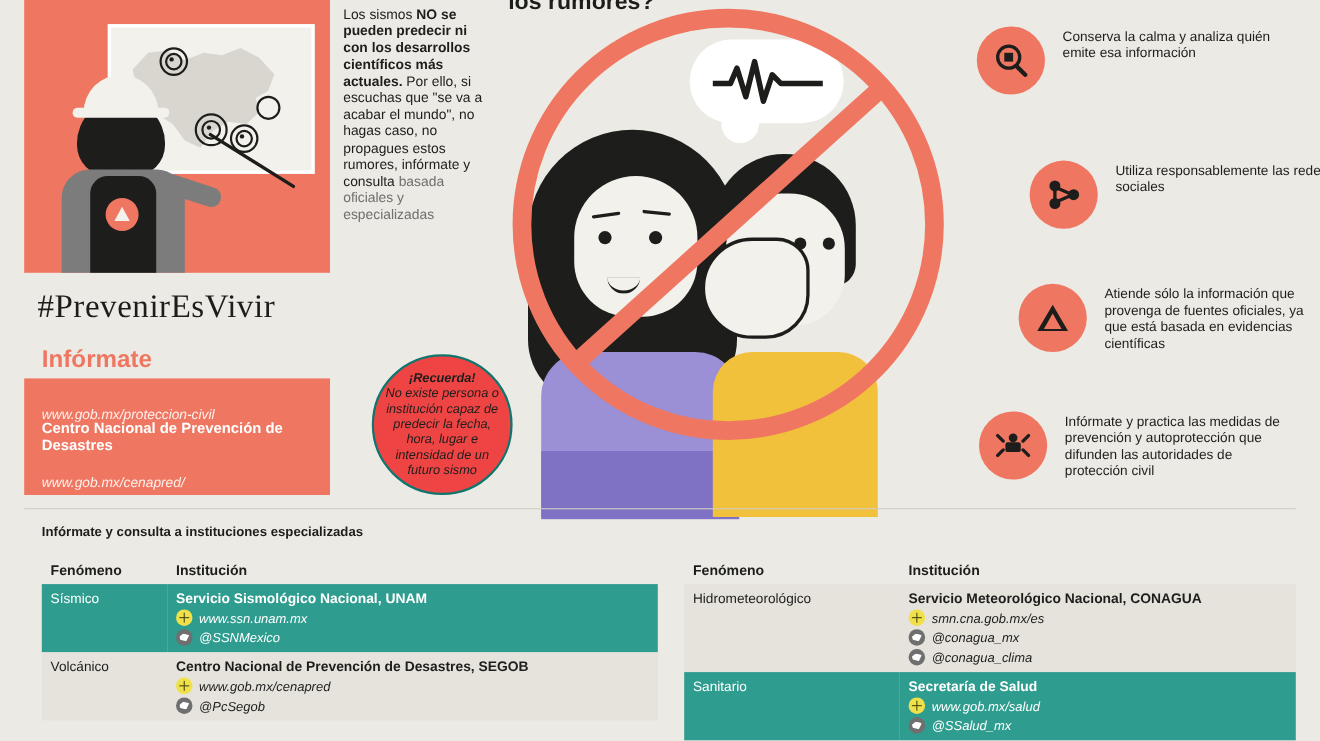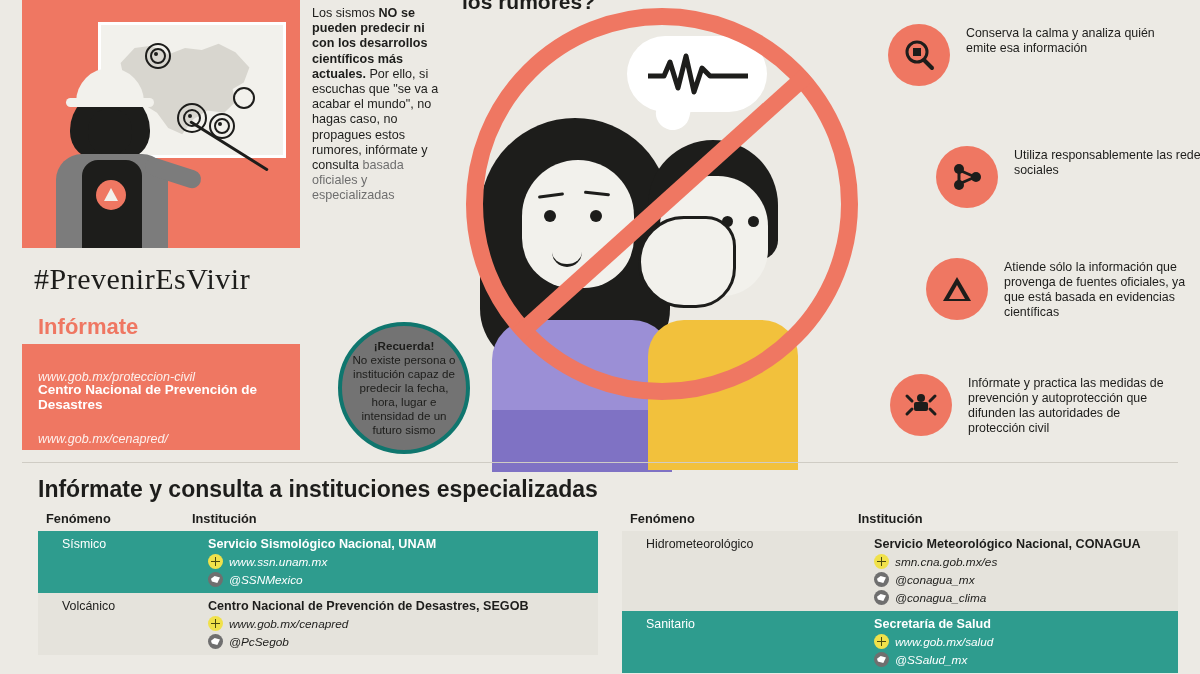--- a/index.html
+++ b/index.html
@@ -60,22 +60,22 @@
   .para{
     position:absolute;left:312px;top:6px;width:128px;font-size:12.6px;line-height:15.2px;
     color:#1d1d1b;
   }
   .para b{font-weight:bold;}
   .para .muted{color:#6f6f6f;}
 
   
   .recuerda{
     position:absolute;left:338px;top:322px;width:124px;height:124px;border-radius:50%;
-    background:#737373;border:4px solid #0f766e;
-    display:flex;align-items:center;justify-content:center;text-align:center;
+    background:#ef4444;border:2px solid #0f766e;
+    display:flex;align-items:center;justify-content:center;text-align:center;font-style:italic;
   }
   .recuerda .inner{font-size:11.6px;line-height:14px;color:#1d1d1b;padding:0 10px;}
   .recuerda .inner b{color:#1d1d1b;}
 
   
   .center-illo{position:absolute;left:452px;top:-10px;width:420px;height:470px;}
   .q-title{
     position:absolute;left:462px;top:-10px;width:300px;font-size:21px;font-weight:bold;color:#1d1d1b;
   }
   .bubble{
@@ -117,28 +117,28 @@
 
   
   .bullet{position:absolute;}
   .bullet .circle{
     position:absolute;left:0;top:0;width:62px;height:62px;border-radius:50%;background:#ef7762;
     display:flex;align-items:center;justify-content:center;
   }
   .bullet .btext{position:absolute;left:78px;top:2px;width:200px;font-size:12.4px;line-height:15px;color:#1d1d1b;}
 
   
-  .bottom-title{position:absolute;left:38px;top:476px;font-size:23px;font-weight:bold;color:#1d1d1b;}
+  .bottom-title{position:absolute;left:38px;top:476px;font-size:12px;font-weight:bold;color:#1d1d1b;}
   .hr-line{position:absolute;left:22px;top:462px;width:1156px;height:1px;background:#cfccc4;}
 
   table.tbl{position:absolute;border-collapse:collapse;font-size:12.4px;}
   table.tbl th{
     text-align:left;font-weight:bold;font-size:12.8px;padding:5px 8px;color:#1d1d1b;background:transparent;
   }
-  table.tbl td{padding:6px 24px;vertical-align:top;}
+  table.tbl td{padding:6px 8px;vertical-align:top;}
   .row-teal td{background:#2e9c8e;color:#ffffff;}
   .row-grey td{background:#e5e3dc;color:#1d1d1b;}
   .cell-inst b{font-weight:bold;font-size:12.6px;}
   .lnk{display:flex;align-items:center;gap:6px;margin-top:3px;font-size:11.8px;font-style:italic;}
   .ic{width:15px;height:15px;border-radius:50%;display:inline-block;flex:0 0 15px;position:relative;}
   .ic-web{background:#f0e14a;}
   .ic-web:before{content:"";position:absolute;left:3px;top:7px;width:9px;height:1px;background:#4a4a10;}
   .ic-web:after{content:"";position:absolute;left:7px;top:3px;width:1px;height:9px;background:#4a4a10;}
   .ic-tw{background:#6f6f6f;}
   .ic-tw:after{content:"";position:absolute;left:3px;top:4px;width:9px;height:7px;background:#ffffff;clip-path:polygon(0 40%,40% 0,100% 20%,70% 100%,10% 80%);}

